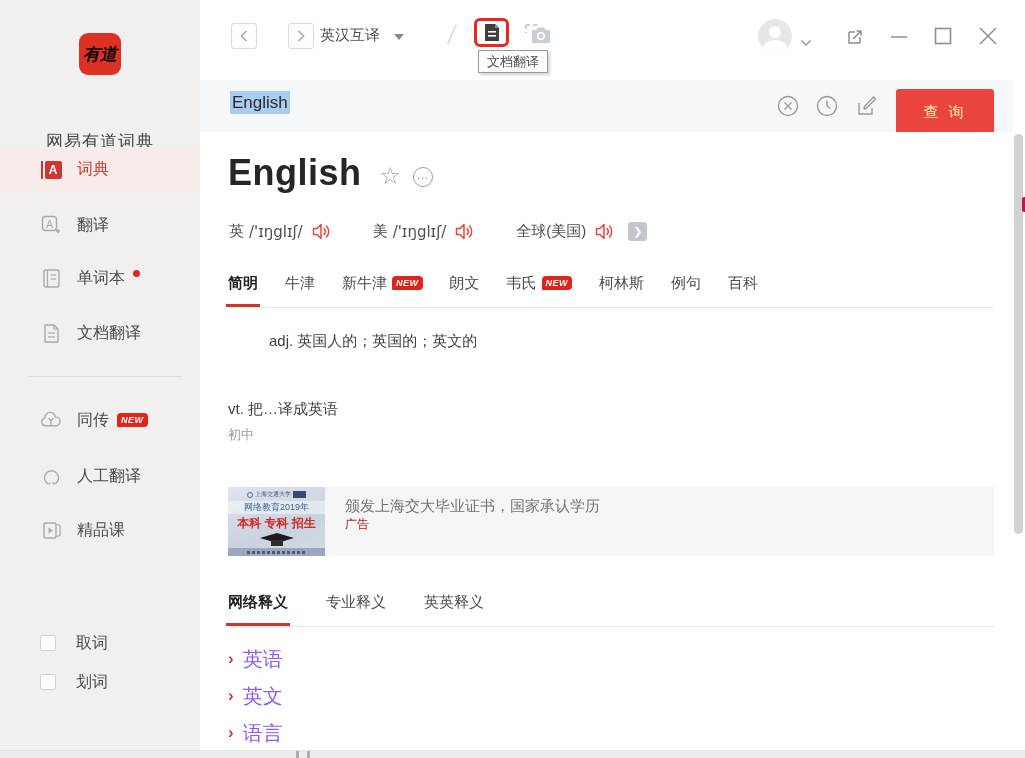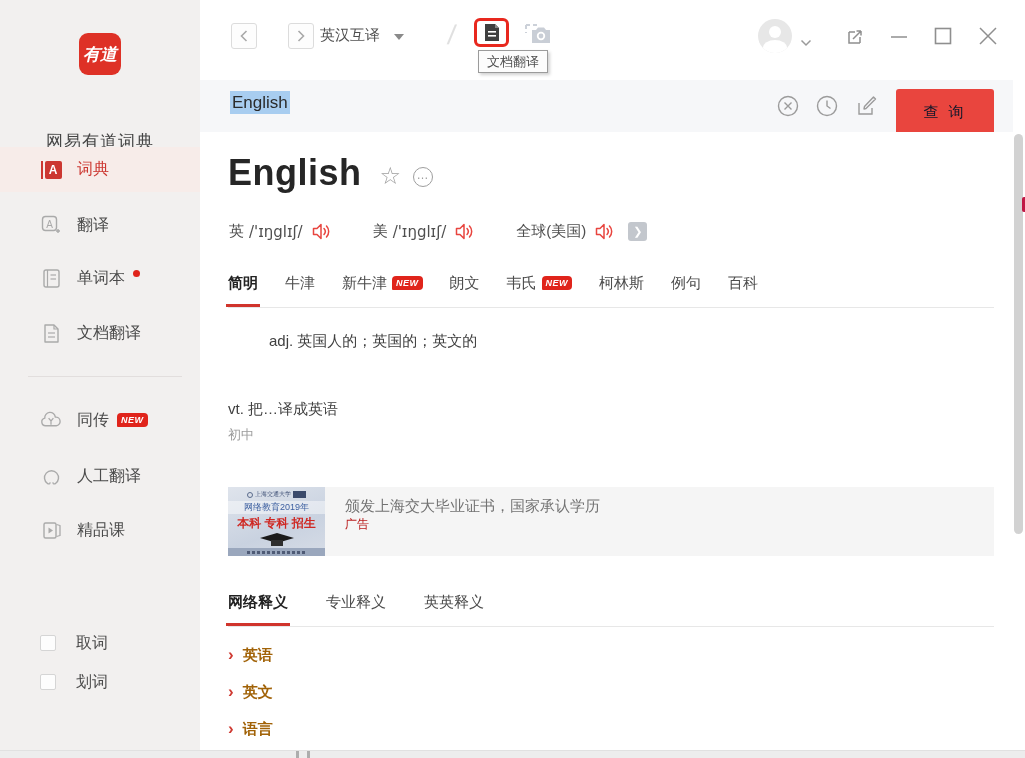--- a/index.html
+++ b/index.html
@@ -2,21 +2,21 @@
 <html><head>
 <meta charset="utf-8">
 <style>
   * { margin:0; padding:0; box-sizing:border-box; }
   body { background:#fff; font-family:"Liberation Sans","DejaVu Sans",sans-serif; }
   .window { position:relative; width:1025px; height:758px; background:#fff; overflow:hidden; }
 
   
   .sidebar { position:absolute; left:0; top:0; width:200px; height:758px; background:#f2f0ef; }
   .logo { position:absolute; left:79px; top:33px; width:42px; height:42px; background:#de3126; border-radius:9px;
-          color:#ffffff; font-weight:bold; font-size:17px; display:flex; align-items:center; justify-content:center; font-style:italic;}
+          color:#000000; font-weight:bold; font-size:17px; display:flex; align-items:center; justify-content:center; font-style:italic;}
   .app-title { position:absolute; top:86px; width:200px; text-align:center; font-size:17px; color:#454545; letter-spacing:1px;margin-top:44px;}
   .nav-item { position:absolute; left:0; width:200px; height:44px; display:flex; align-items:center; padding-left:40px; cursor:default;}
   .nav-item .ic { width:22px; height:22px; margin-right:15px; display:flex; align-items:center; justify-content:center;}
   .nav-item .lbl { font-size:16px; color:#4b4b4b; }
   .nav-item.selected { background:#f7ece9; }
   .nav-item.selected .lbl { color:#cc3731; }
   .dict-ic { display:flex; align-items:center; }
   .dict-spine { width:2px; height:18px; background:#cc3731; margin-right:2px;}
   .dict-book { width:17px; height:18px; background:#cc3731; border-radius:2px; color:#fff; font-size:12px; font-weight:bold;
                display:flex; align-items:center; justify-content:center;}
@@ -45,21 +45,21 @@
   .avatar .body { position:absolute; left:5px; top:21px; width:24px; height:16px; border-radius:50% 50% 0 0; background:#fff;}
   .av-caret { position:absolute; left:600px; top:33px;}
   .winctl { position:absolute; top:25px; width:22px; height:22px; display:flex; align-items:center; justify-content:center;}
 
   
   .searchbar { position:absolute; left:200px; top:80px; width:813px; height:52px; background:#f6f7f9;}
   .query { position:absolute; left:30px; top:13px; font-size:17px; color:#2b2b2b;}
   .query .sel { background:#a8cdf0; padding:2px 2px;}
   .s-ic { position:absolute; top:15px; width:22px; height:22px;}
   .search-btn { position:absolute; left:696px; top:9px; width:98px; height:46px; background:#e9453e; border-radius:3px; border:none;
-                color:#0f172a; font-size:15px; letter-spacing:3px; display:flex; align-items:center; justify-content:center; font-family:inherit;}
+                color:#fef9c3; font-size:15px; letter-spacing:3px; display:flex; align-items:center; justify-content:center; font-family:inherit;}
 
   
   .main { position:absolute; left:200px; top:132px; width:813px; height:618px; background:#fff;}
   .head-row { position:absolute; left:28px; top:20px; display:flex; align-items:center;}
   .headword { font-size:36px; font-weight:bold; color:#262626; letter-spacing:.5px;}
   .star-ic { margin-left:18px; font-size:24px; color:#9e9e9e; margin-top:6px;}
   .more-ic { margin-left:12px; margin-top:8px; width:20px; height:20px; border:1.5px solid #9e9e9e; border-radius:50%;
              color:#9e9e9e; font-size:12px; letter-spacing:1px; display:flex; align-items:center; justify-content:center; padding-bottom:4px;}
   .pron-row { position:absolute; left:29px; top:90px; display:flex; align-items:center; font-size:15px; color:#4f4f4f;}
   .pron-item { display:flex; align-items:center; margin-right:42px;}
@@ -85,21 +85,21 @@
   .ad-img .r3 { margin-top:1px; text-align:center; font-size:12px; font-weight:bold; color:#cf2722; white-space:nowrap;}
   .ad-img .cap { display:flex; justify-content:center; margin-top:1px;}
   .ad-img .phone { position:absolute; bottom:0; left:0; right:0; height:8px; background:#9aa7bd;
                    background-image:repeating-linear-gradient(90deg,#4e5a75 0 3px,transparent 3px 5px); background-size:60% 3px; background-position:center 3px; background-repeat:no-repeat;}
   .ad-text { padding:10px 0 0 20px;}
   .ad-title { font-size:15px; color:#737373;}
   .ad-tag { font-size:12px; color:#b91c1c; margin-top:0;}
   .web-tabs { top:450px; height:45px; gap:38px;}
   .sense-item { position:absolute; left:28px; display:flex; align-items:center;}
   .sense-item .chev { color:#cf3a32; font-size:17px; font-weight:bold; margin-right:9px; margin-top:-2px;}
-  .sense-item .lbl { font-size:15px; font-weight:bold; color:#a16207;}
+  .sense-item .lbl { font-size:20px; font-weight:normal; color:#8b5cf6;}
 
   
   .hscroll { position:absolute; left:0; top:750px; width:1025px; height:8px; background:#ededed; border-top:1px solid #e1e1e1;}
   .hscroll .tick { position:absolute; top:0; width:3px; height:7px; background:#adadad;}
   .vscroll-thumb { position:absolute; left:1014px; top:134px; width:9px; height:400px; background:#d2d2d2; border-radius:5px;}
   .red-sliver { position:absolute; left:1022px; top:197px; width:3px; height:15px; background:#c01744; border-radius:2px 0 0 2px;}
 </style>
 </head>
 <body>
 

